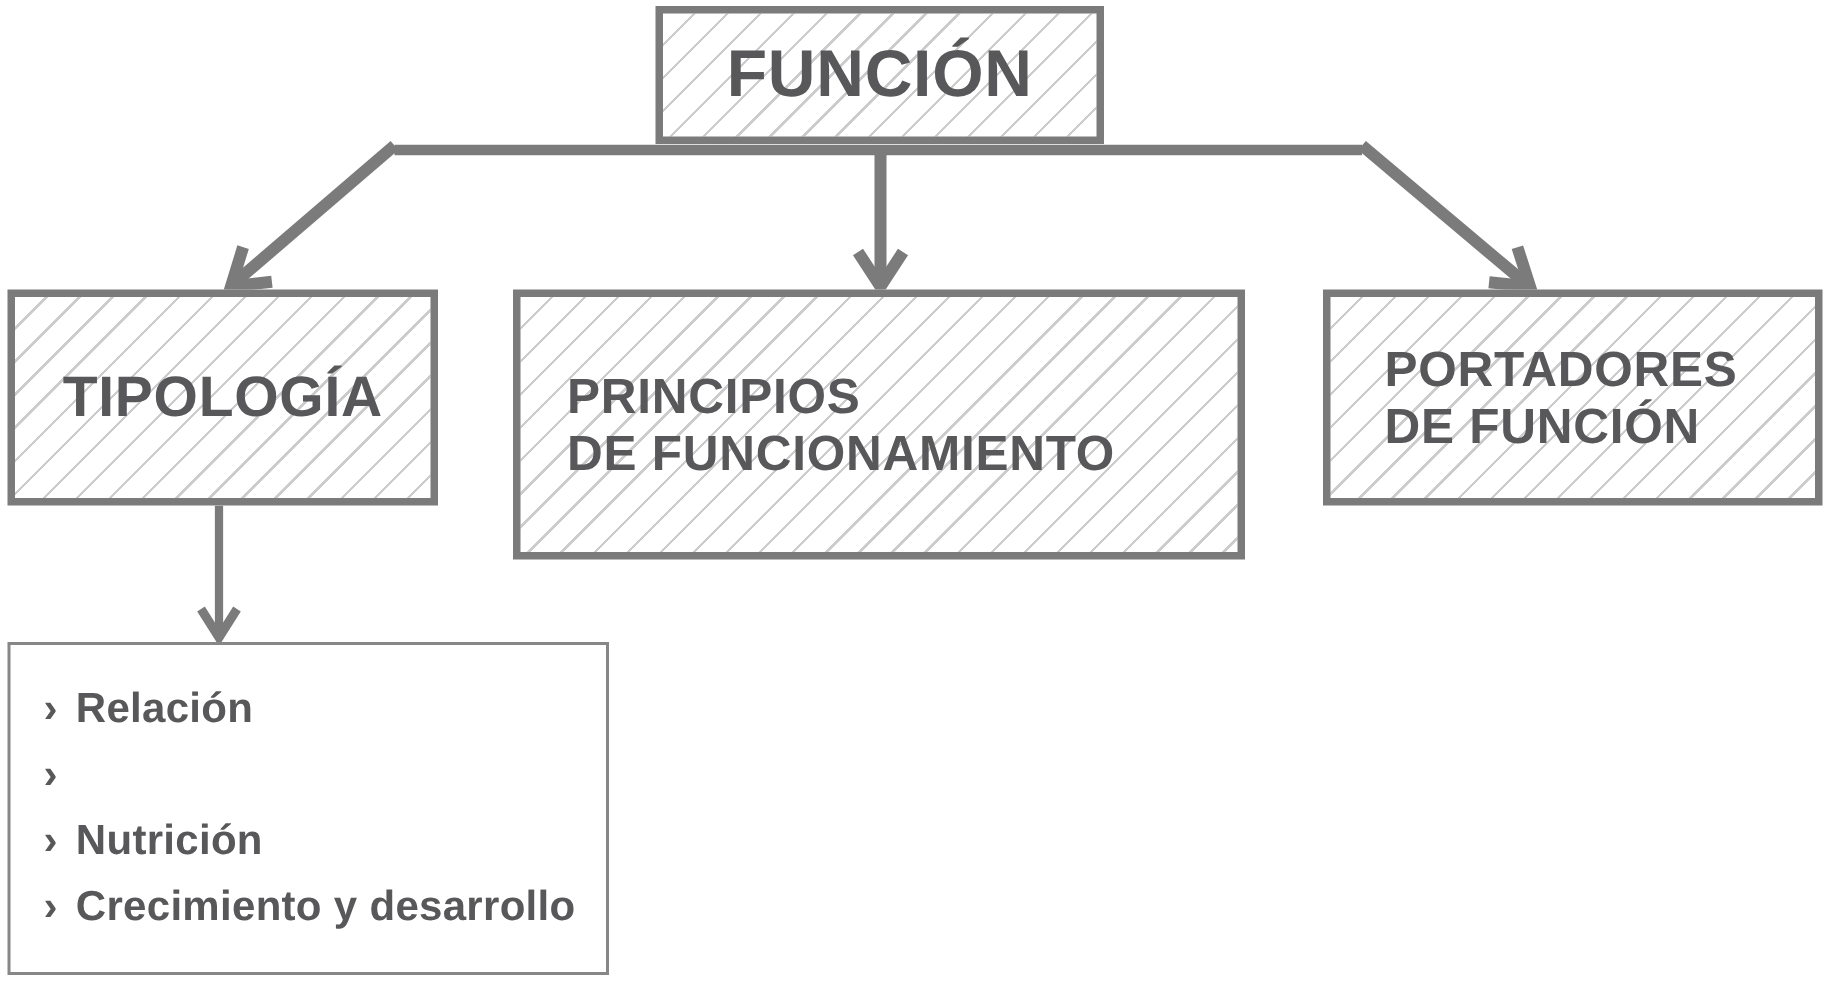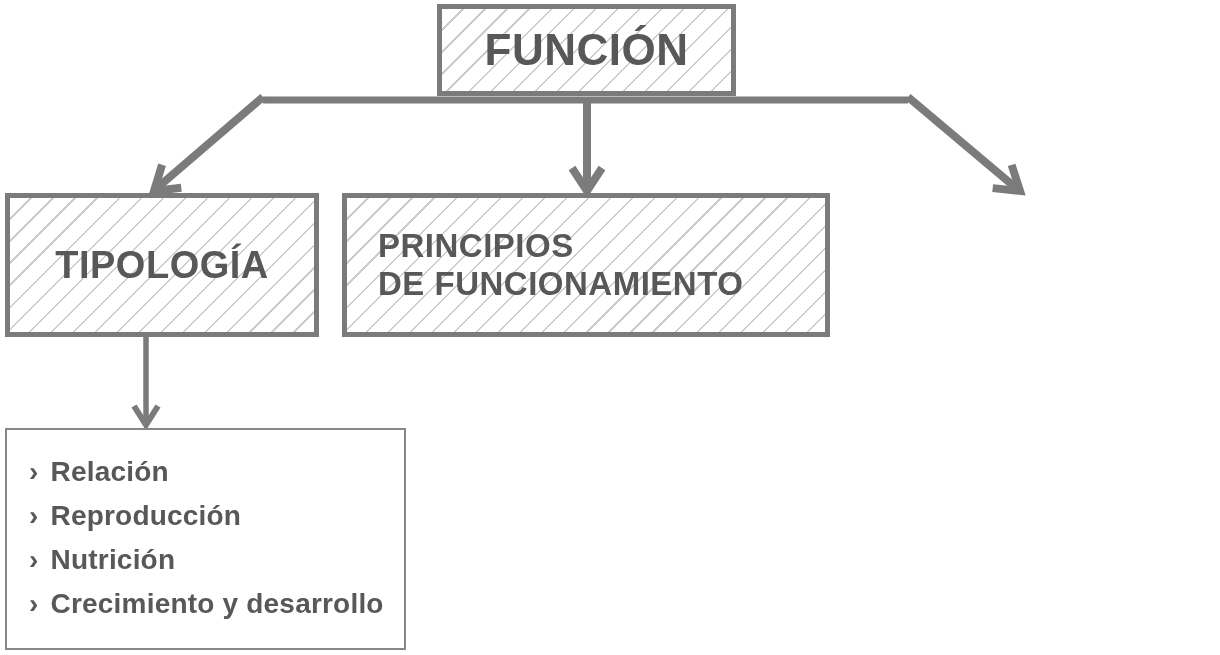--- a/index.html
+++ b/index.html
@@ -45,27 +45,27 @@
     line-height: 1.16;
   }
   #node-funcion {
     left: 437px; top: 4px;
     width: 299px; height: 92px;
     justify-content: center;
     font-size: 44px;
   }
   #node-tipologia {
     left: 5px; top: 193px;
-    width: 314px; height: 144px;
+    width: 287px; height: 144px;
     justify-content: center;
     font-size: 38px;
   }
   #node-principios {
     left: 342px; top: 193px;
-    width: 488px; height: 144px;
+    width: 488px; height: 180px;
     padding-left: 31px;
     font-size: 33px;
   }
   #node-portadores {
     left: 882px; top: 193px;
     width: 333px; height: 144px;
     padding-left: 36px;
     font-size: 33px;
   }
   #typology-list {
@@ -119,29 +119,32 @@
 
   <div class="hatch-box" id="node-tipologia">
     <span class="label">TIPOLOGÍA</span>
   </div>
 
   <div class="hatch-box" id="node-principios">
     <span class="label">PRINCIPIOS
 DE FUNCIONAMIENTO</span>
   </div>
 
+  <div class="hatch-box" id="node-portadores">
+    <span class="label">PORTADORES
+DE FUNCIÓN</span>
+  </div>
 
   <div id="typology-list">
     <div class="list-item">
       <span class="bullet">›</span>
       <span>Relación</span>
     </div>
     <div class="list-item">
       <span class="bullet">›</span>
-      <span>Reproducción</span>
     </div>
     <div class="list-item">
       <span class="bullet">›</span>
       <span>Nutrición</span>
     </div>
     <div class="list-item">
       <span class="bullet">›</span>
       <span>Crecimiento y desarrollo</span>
     </div>
   </div>

